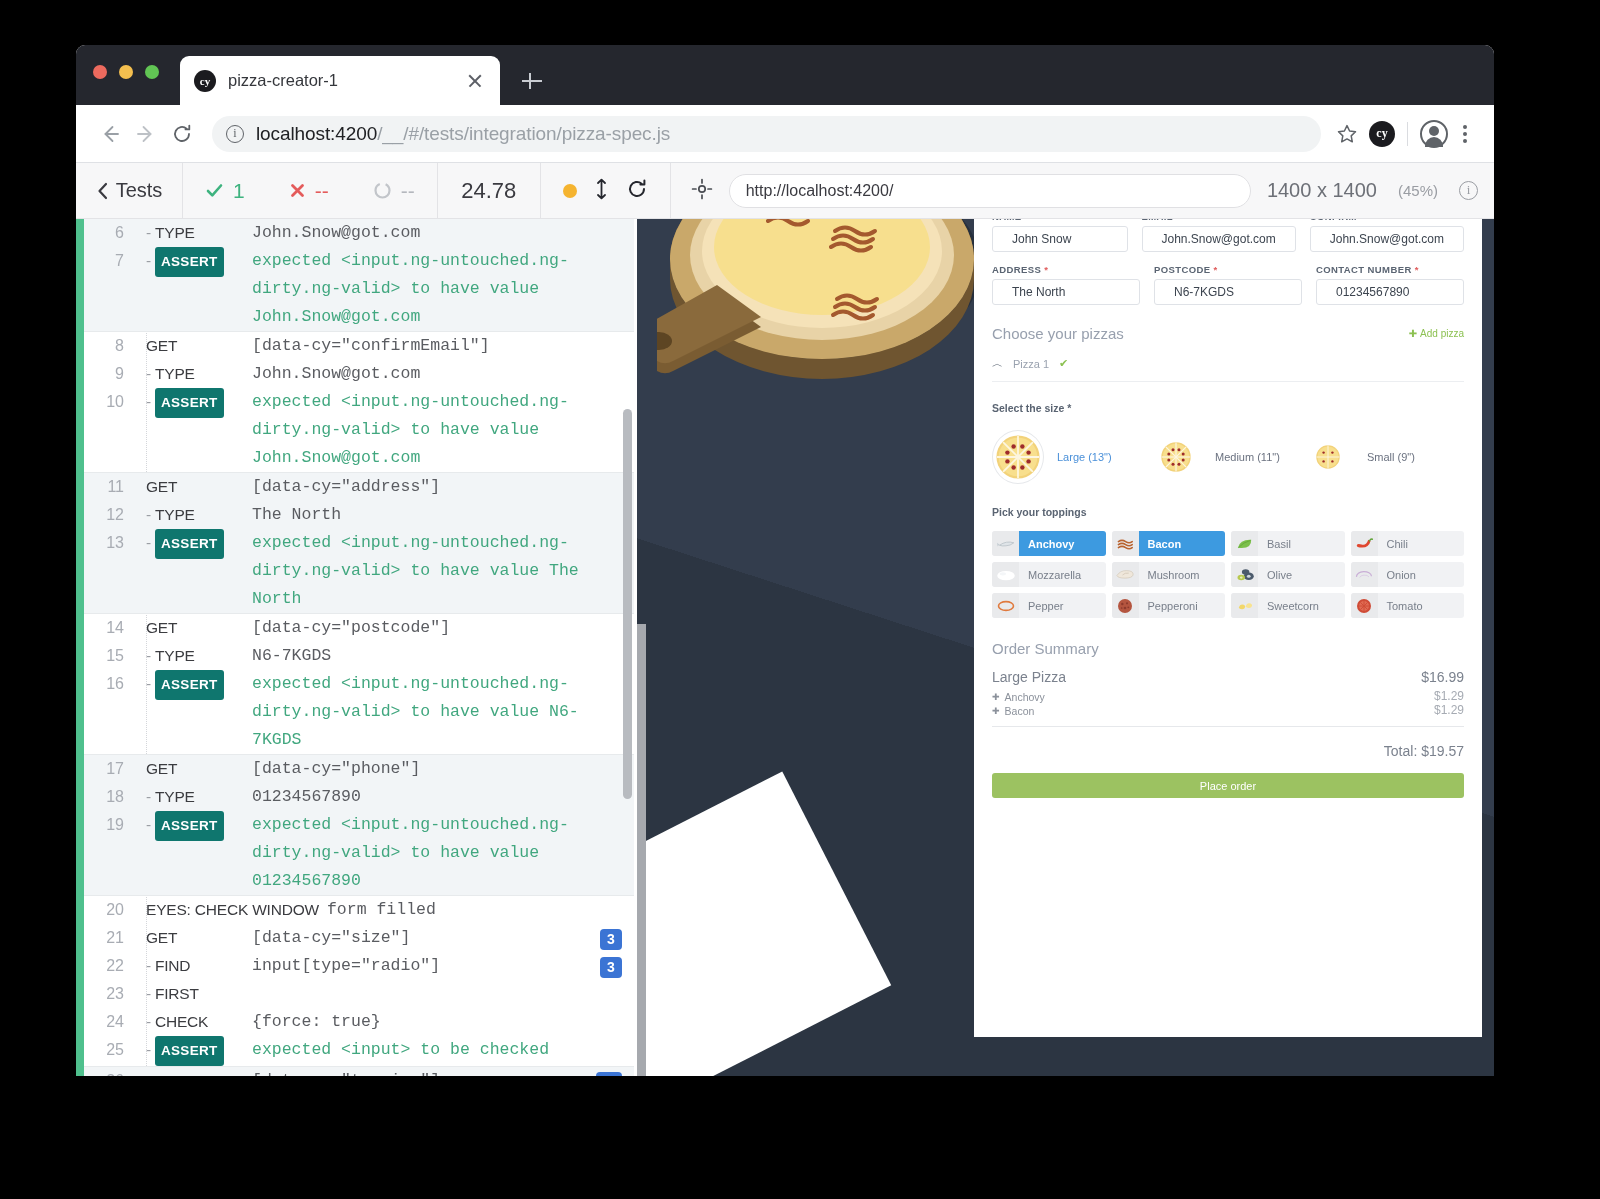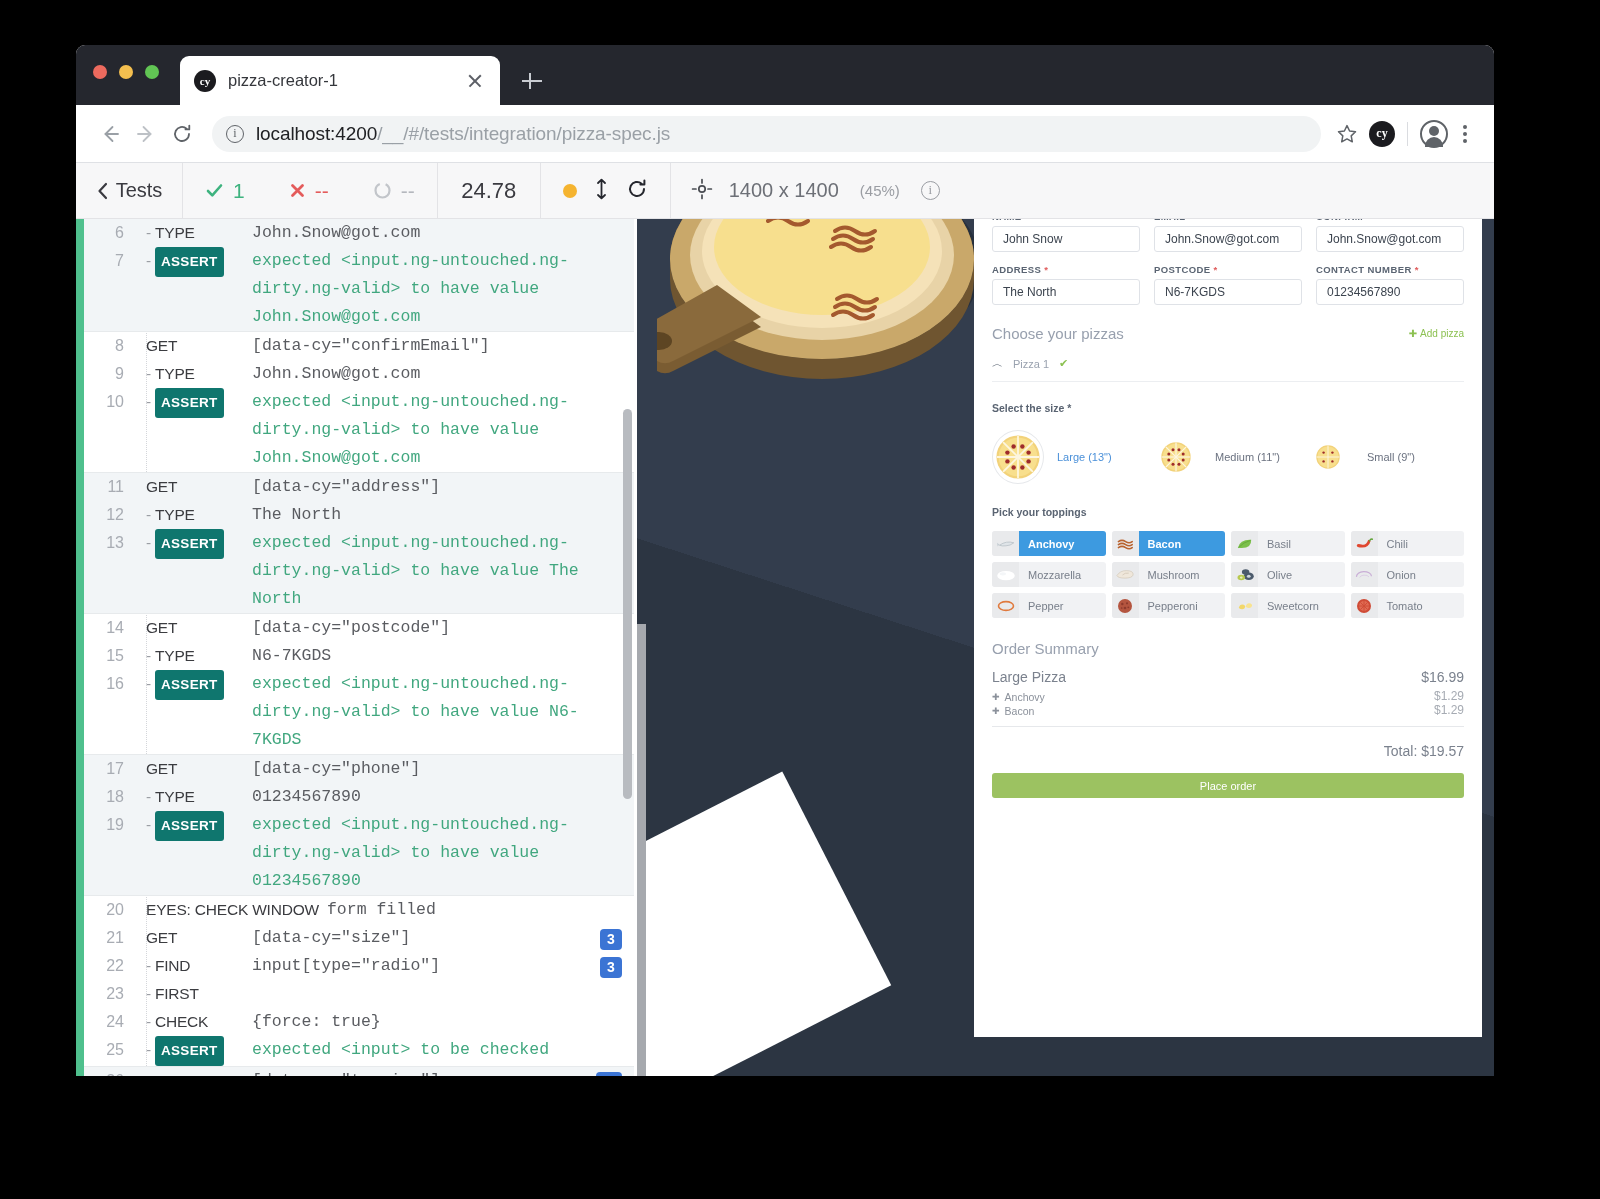--- a/index.html
+++ b/index.html
@@ -296,21 +296,21 @@
     position: absolute; left: 337px; top: 0; width: 508px; height: 818px;
     background: #fff;
   }
   .field-label {
     font-size: 9.5px; font-weight: bold; color: #5a6472;
     letter-spacing: 0.4px; margin-bottom: 4px;
   }
   .field-label .req { color: #e05c5c; }
   .field-input {
     height: 26px; border: 1px solid #dfe2e7; border-radius: 3px;
-    display: flex; align-items: center; padding: 0 10px;
+    display: flex; align-items: center; padding: 0 19px;
     font-size: 12px; color: #3c444f; background: #fff;
   }
   .row3 { display: grid; grid-template-columns: 1fr 1fr 1fr; gap: 14px; }
   #panel-inner { padding: 0 18px; }
   .section-title { font-size: 15px; color: #98a0ae; font-weight: normal; }
 
   #add-pizza { font-size: 10px; color: #8cc152; display:flex; align-items:center; gap:3px; cursor:pointer;}
   #pizza-accordion-head {
     display: flex; align-items: center; gap: 10px;
     font-size: 11px; color: #9aa2af;
@@ -471,20 +471,21 @@
           </svg>
       </span>
     </div>
     <div id="cy-url-row">
       <span>
         <svg width="22" height="22" viewBox="0 0 22 22">
             <circle cx="11" cy="11" r="3.2" fill="none" stroke="#4a4d53" stroke-width="1.7"></circle>
             <path d="M11 1.6 V5 M11 17 V20.4 M1.6 11 H5 M17 11 H20.4" stroke="#4a4d53" stroke-width="1.7" stroke-linecap="round"></path>
           </svg>
       </span>
+      <div id="cy-url-input">http://localhost:4200/</div>
       <div id="viewport-info">
         <span>1400 x 1400</span>
         <span class="scale">(45%)</span>
         <span id="info-circle">i</span>
       </div>
     </div>
   </div>
 
   <div id="cy-body">
 

